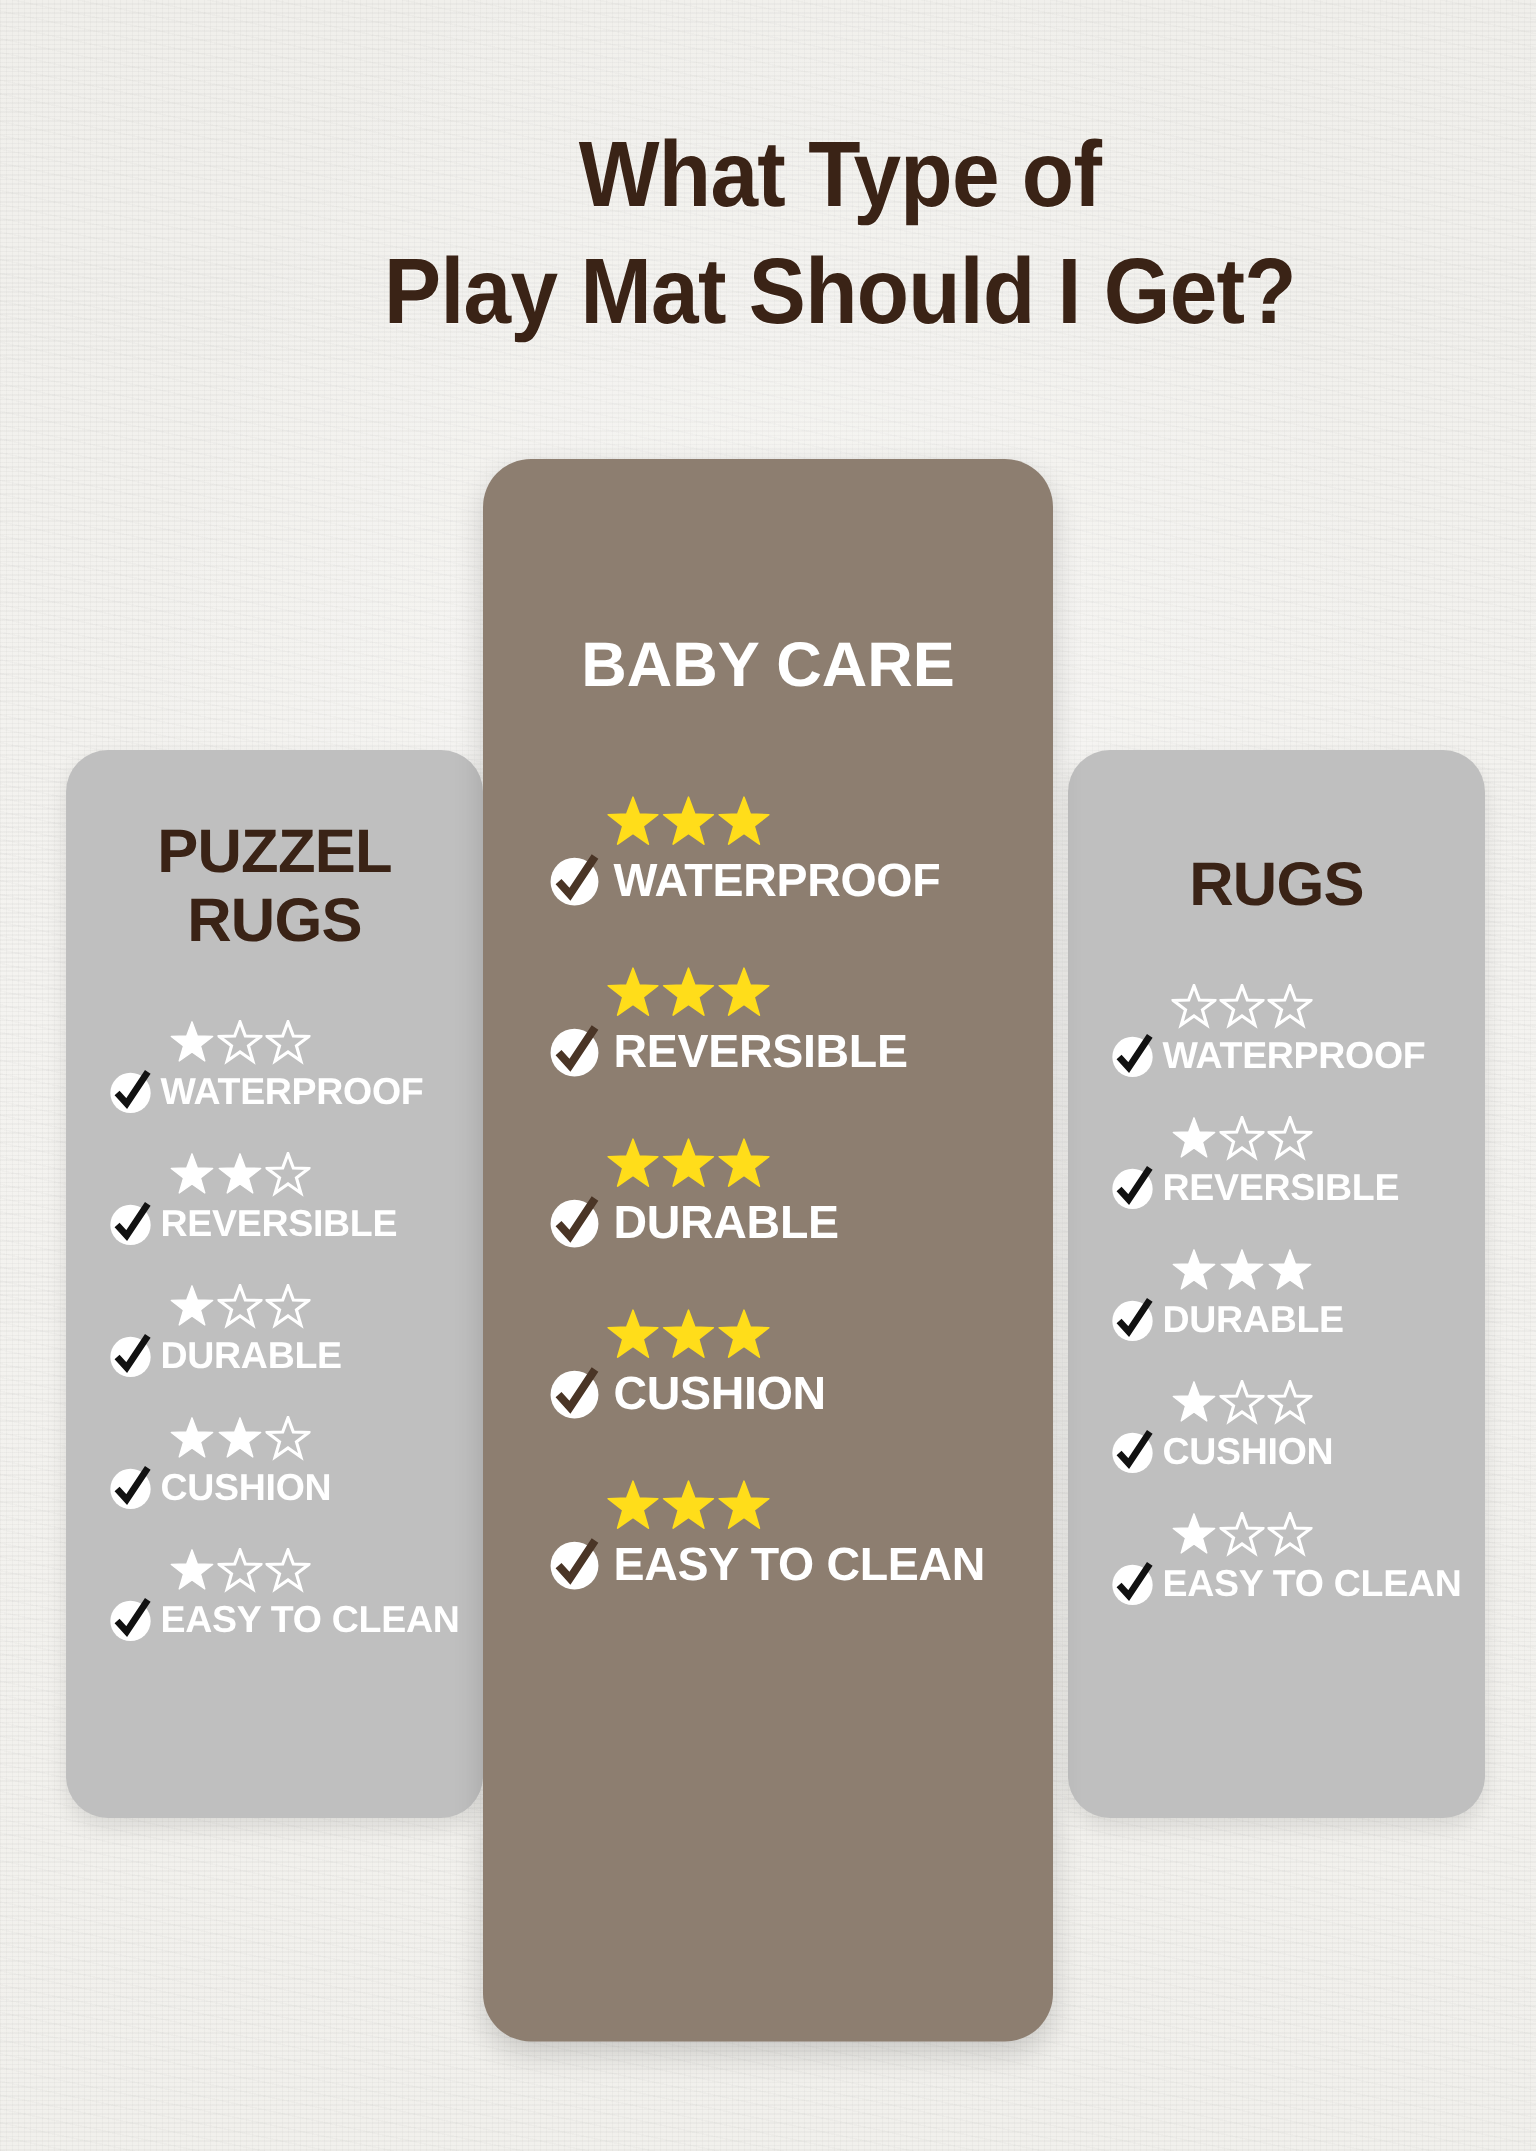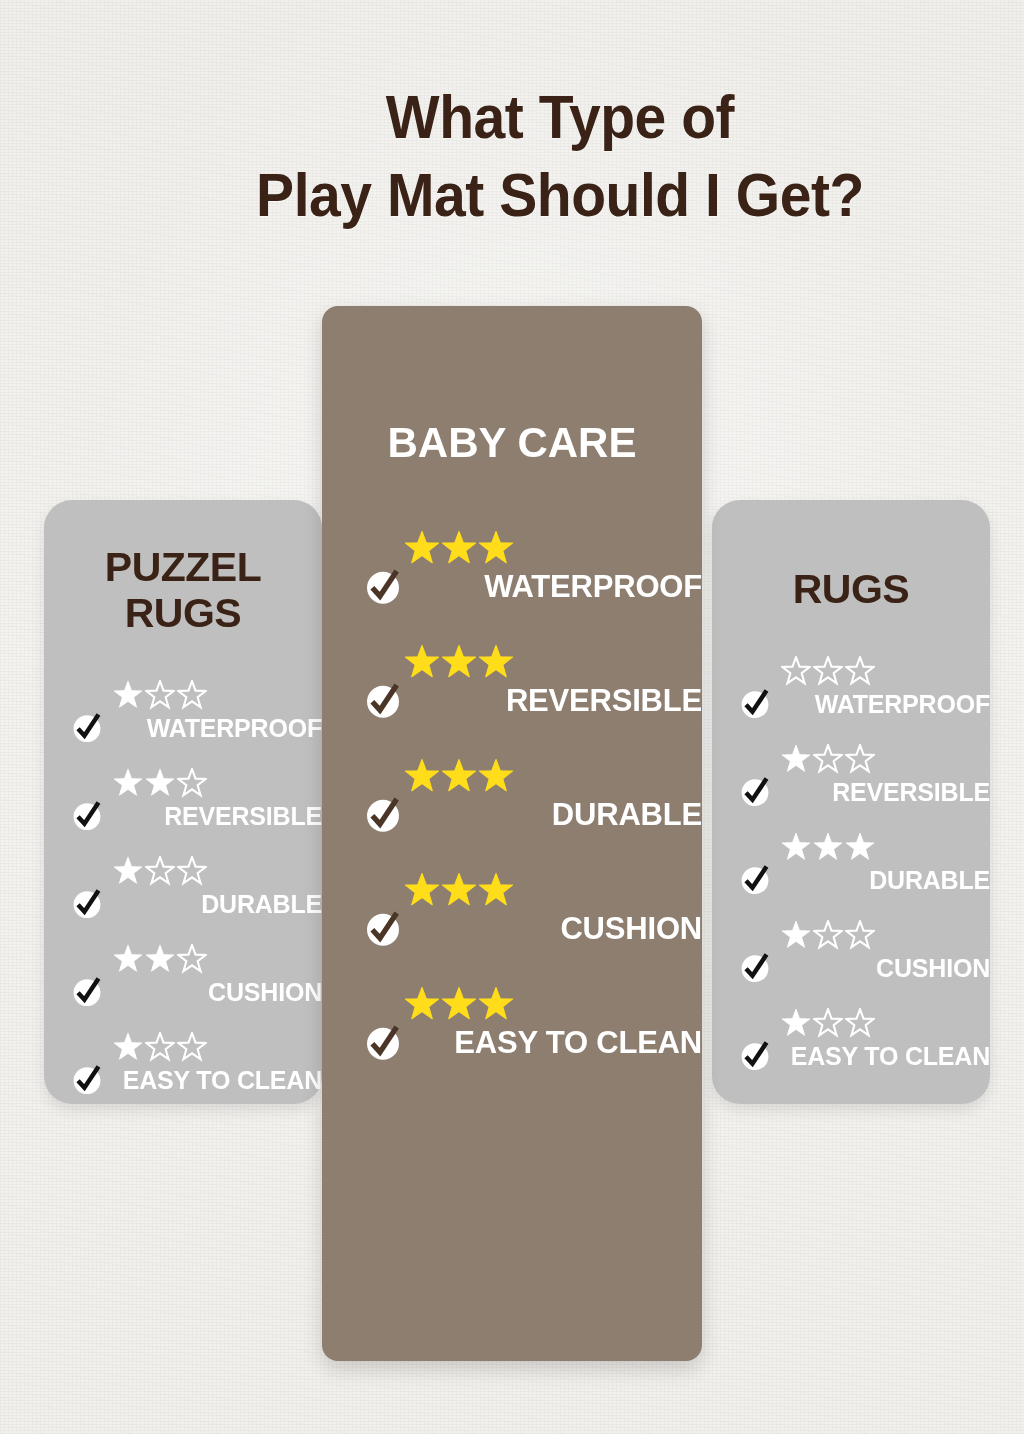--- a/index.html
+++ b/index.html
@@ -62,36 +62,36 @@
     inset: 0;
     z-index: 3;
   }
   .card {
     position: absolute;
     box-sizing: border-box;
   }
   .card-side {
     top: 500px;
     width: 278px;
-    height: 604px;
+    height: 712px;
     background: #bfbfbf;
     border-radius: 28px;
     box-shadow: 0 6px 14px rgba(0,0,0,0.10);
     z-index: 3;
   }
   .card-left  { left: 44px; }
   .card-right { left: 712px; }
 
   .card-center {
     left: 322px;
     top: 306px;
     width: 380px;
     height: 1055px;
     background: #8d7e70;
-    border-radius: 16px;
+    border-radius: 32px;
     box-shadow: 0 8px 20px rgba(0,0,0,0.16);
     z-index: 4;
   }
 
   
   .card-heading {
     text-align: center;
     color: #3a2316;
     font-weight: bold;
     font-size: 41px;
@@ -135,21 +135,20 @@
   .card-side .stars   { margin-left: 42px; }
   .card-center .stars { margin-left: 40px; gap: 1px; height: 36px; }
 
   .star { display: block; }
   .card-side .star   { width: 30px; height: 30px; }
   .card-center .star { width: 36px; height: 36px; }
 
   .feature-row {
     display: flex;
     align-items: center;
-    justify-content: space-between;
   }
   .check {
     flex: 0 0 auto;
     position: relative;
     display: block;
   }
   .card-side .check   { width: 32px; height: 32px; margin-right: 4px; }
   .card-center .check { width: 38px; height: 38px; margin-right: 7px; }
 
   .feature-label {

